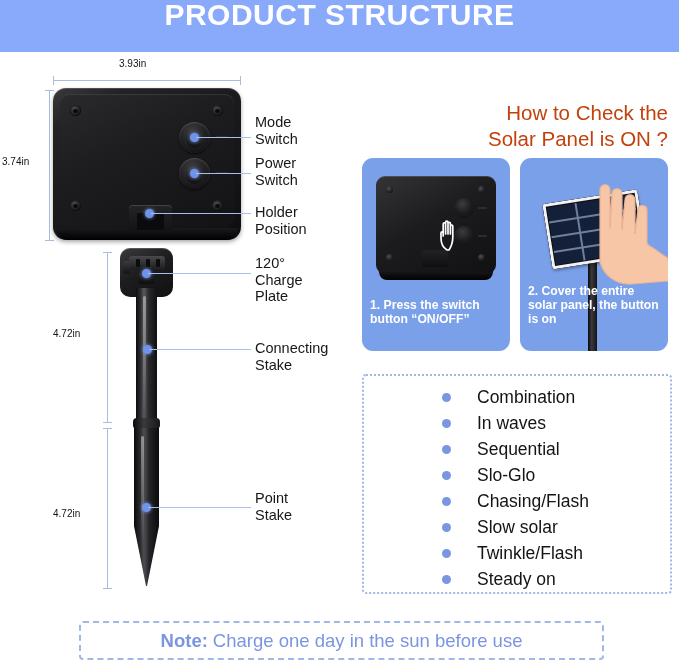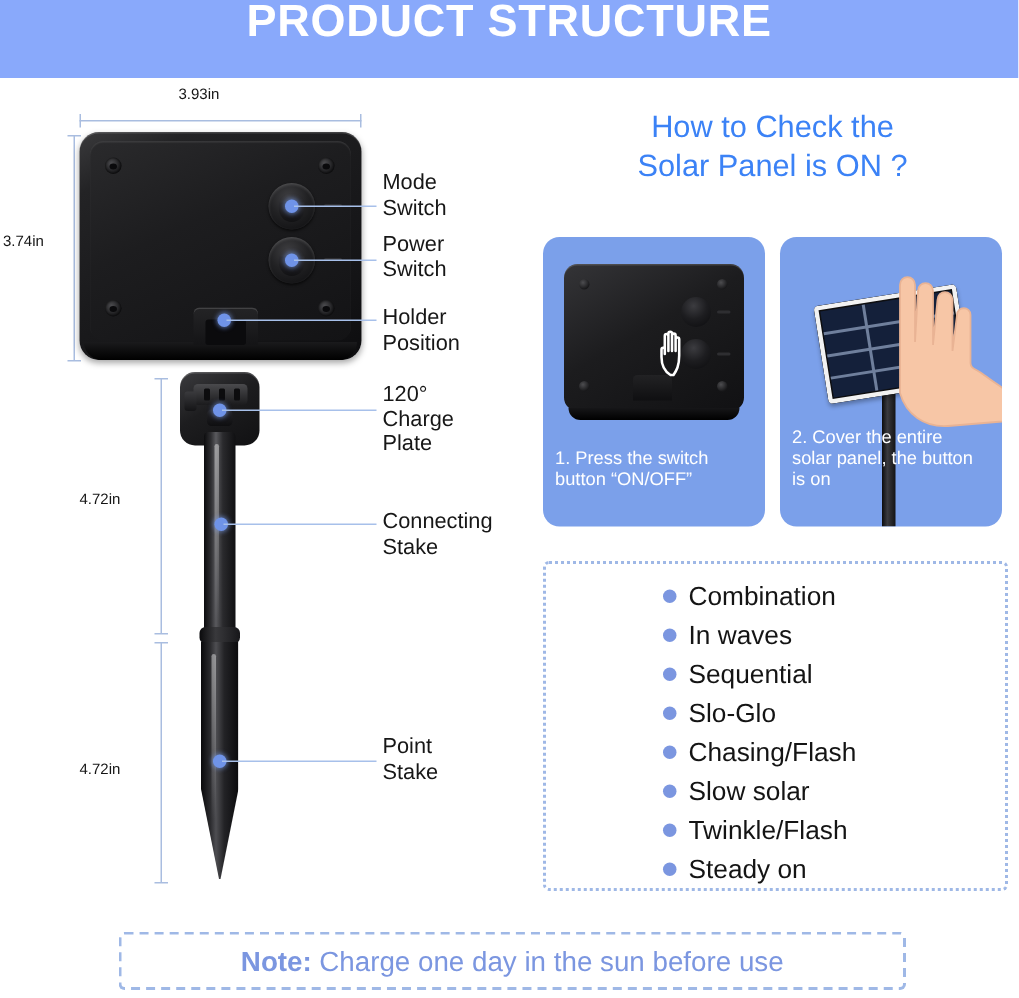--- a/index.html
+++ b/index.html
@@ -76,27 +76,27 @@
                border-radius:3px;}
   .stake-collar{position:absolute;left:133px;top:418px;width:27px;height:11px;border-radius:4px;
                 background:linear-gradient(90deg,#0a0a0c,#39393c 40%,#17171a 100%);}
   .stake-point{position:absolute;left:134px;top:428px;width:25px;height:158px;
                background:linear-gradient(90deg,#09090b 0%,#2b2b2e 25%,#4e4e52 40%,#232326 62%,#0b0b0d 100%);
                clip-path:polygon(0 0,100% 0,100% 62%,52% 100%,48% 100%,0 62%);}
   .stake-shine{position:absolute;width:3px;border-radius:2px;
                background:linear-gradient(180deg,rgba(255,255,255,.42),rgba(255,255,255,0));}
 
   
-  .howto{position:absolute;left:362px;top:72px;width:306px;text-align:center;
-         font-size:20.5px;line-height:26px;color:#3b82f6;}
+  .howto{position:absolute;left:362px;top:100px;width:306px;text-align:right;
+         font-size:20.5px;line-height:26px;color:#c2410c;}
 
   .card{position:absolute;border-radius:11px;background:#7ba0ea;overflow:hidden;}
   .card1{left:362px;top:158px;width:148px;height:193px;}
   .card2{left:520px;top:158px;width:148px;height:193px;}
-  .cap{position:absolute;left:8px;right:6px;color:#fff;font-weight:normal;
+  .cap{position:absolute;left:8px;right:6px;color:#fff;font-weight:bold;
        font-size:12.2px;line-height:14px;text-align:left;}
 
   
   .mini{position:absolute;left:14px;top:18px;width:120px;height:98px;border-radius:9px;
         background:linear-gradient(150deg,#343437,#1c1c1e 45%,#111113 100%);
         box-shadow:inset 0 1px 0 rgba(255,255,255,.15);}
   .mini-base{position:absolute;left:3px;bottom:-6px;width:114px;height:8px;border-radius:0 0 8px 8px;
              background:linear-gradient(180deg,#161618,#000);}
   .mini-screw{position:absolute;width:7px;height:7px;border-radius:50%;
               background:radial-gradient(circle at 38% 34%,#4d4d50,#18181a 70%);}
@@ -116,21 +116,21 @@
   .sp-cells{position:absolute;left:4px;top:4px;right:4px;bottom:4px;background:#14203a;}
   .sp-cells i{position:absolute;left:0;right:0;height:1.6px;background:#6f7f9c;}
   .sp-cells b{position:absolute;top:0;bottom:0;width:1.6px;background:#6f7f9c;}
   .sp-mount{position:absolute;left:56px;top:82px;width:22px;height:13px;border-radius:3px;
             background:linear-gradient(180deg,#2c2c30,#121214);transform:rotate(-9deg);}
   .hand-big{position:absolute;left:52px;top:22px;width:112px;height:118px;}
 
   
   .modes{position:absolute;left:362px;top:374px;width:306px;height:216px;
          border:2px dotted #9fb8e6;border-radius:4px;background:#fff;}
-  .mode-row{position:absolute;left:78px;display:flex;align-items:center;gap:8px;}
+  .mode-row{position:absolute;left:78px;display:flex;align-items:center;gap:26px;}
   .bullet{width:9px;height:9px;border-radius:50%;background:#7b96e0;flex:0 0 auto;}
   .mode-txt{font-size:17.5px;line-height:19px;color:#141414;white-space:nowrap;}
 
   
   .note{position:absolute;left:79px;top:621px;width:521px;height:35px;
         border:2px dashed #9fb8e6;border-radius:4px;
         display:flex;align-items:center;justify-content:center;
         color:#7b96e0;font-size:18.5px;white-space:nowrap;}
   .note b{font-weight:bold;margin-right:5px;}
 </style>

